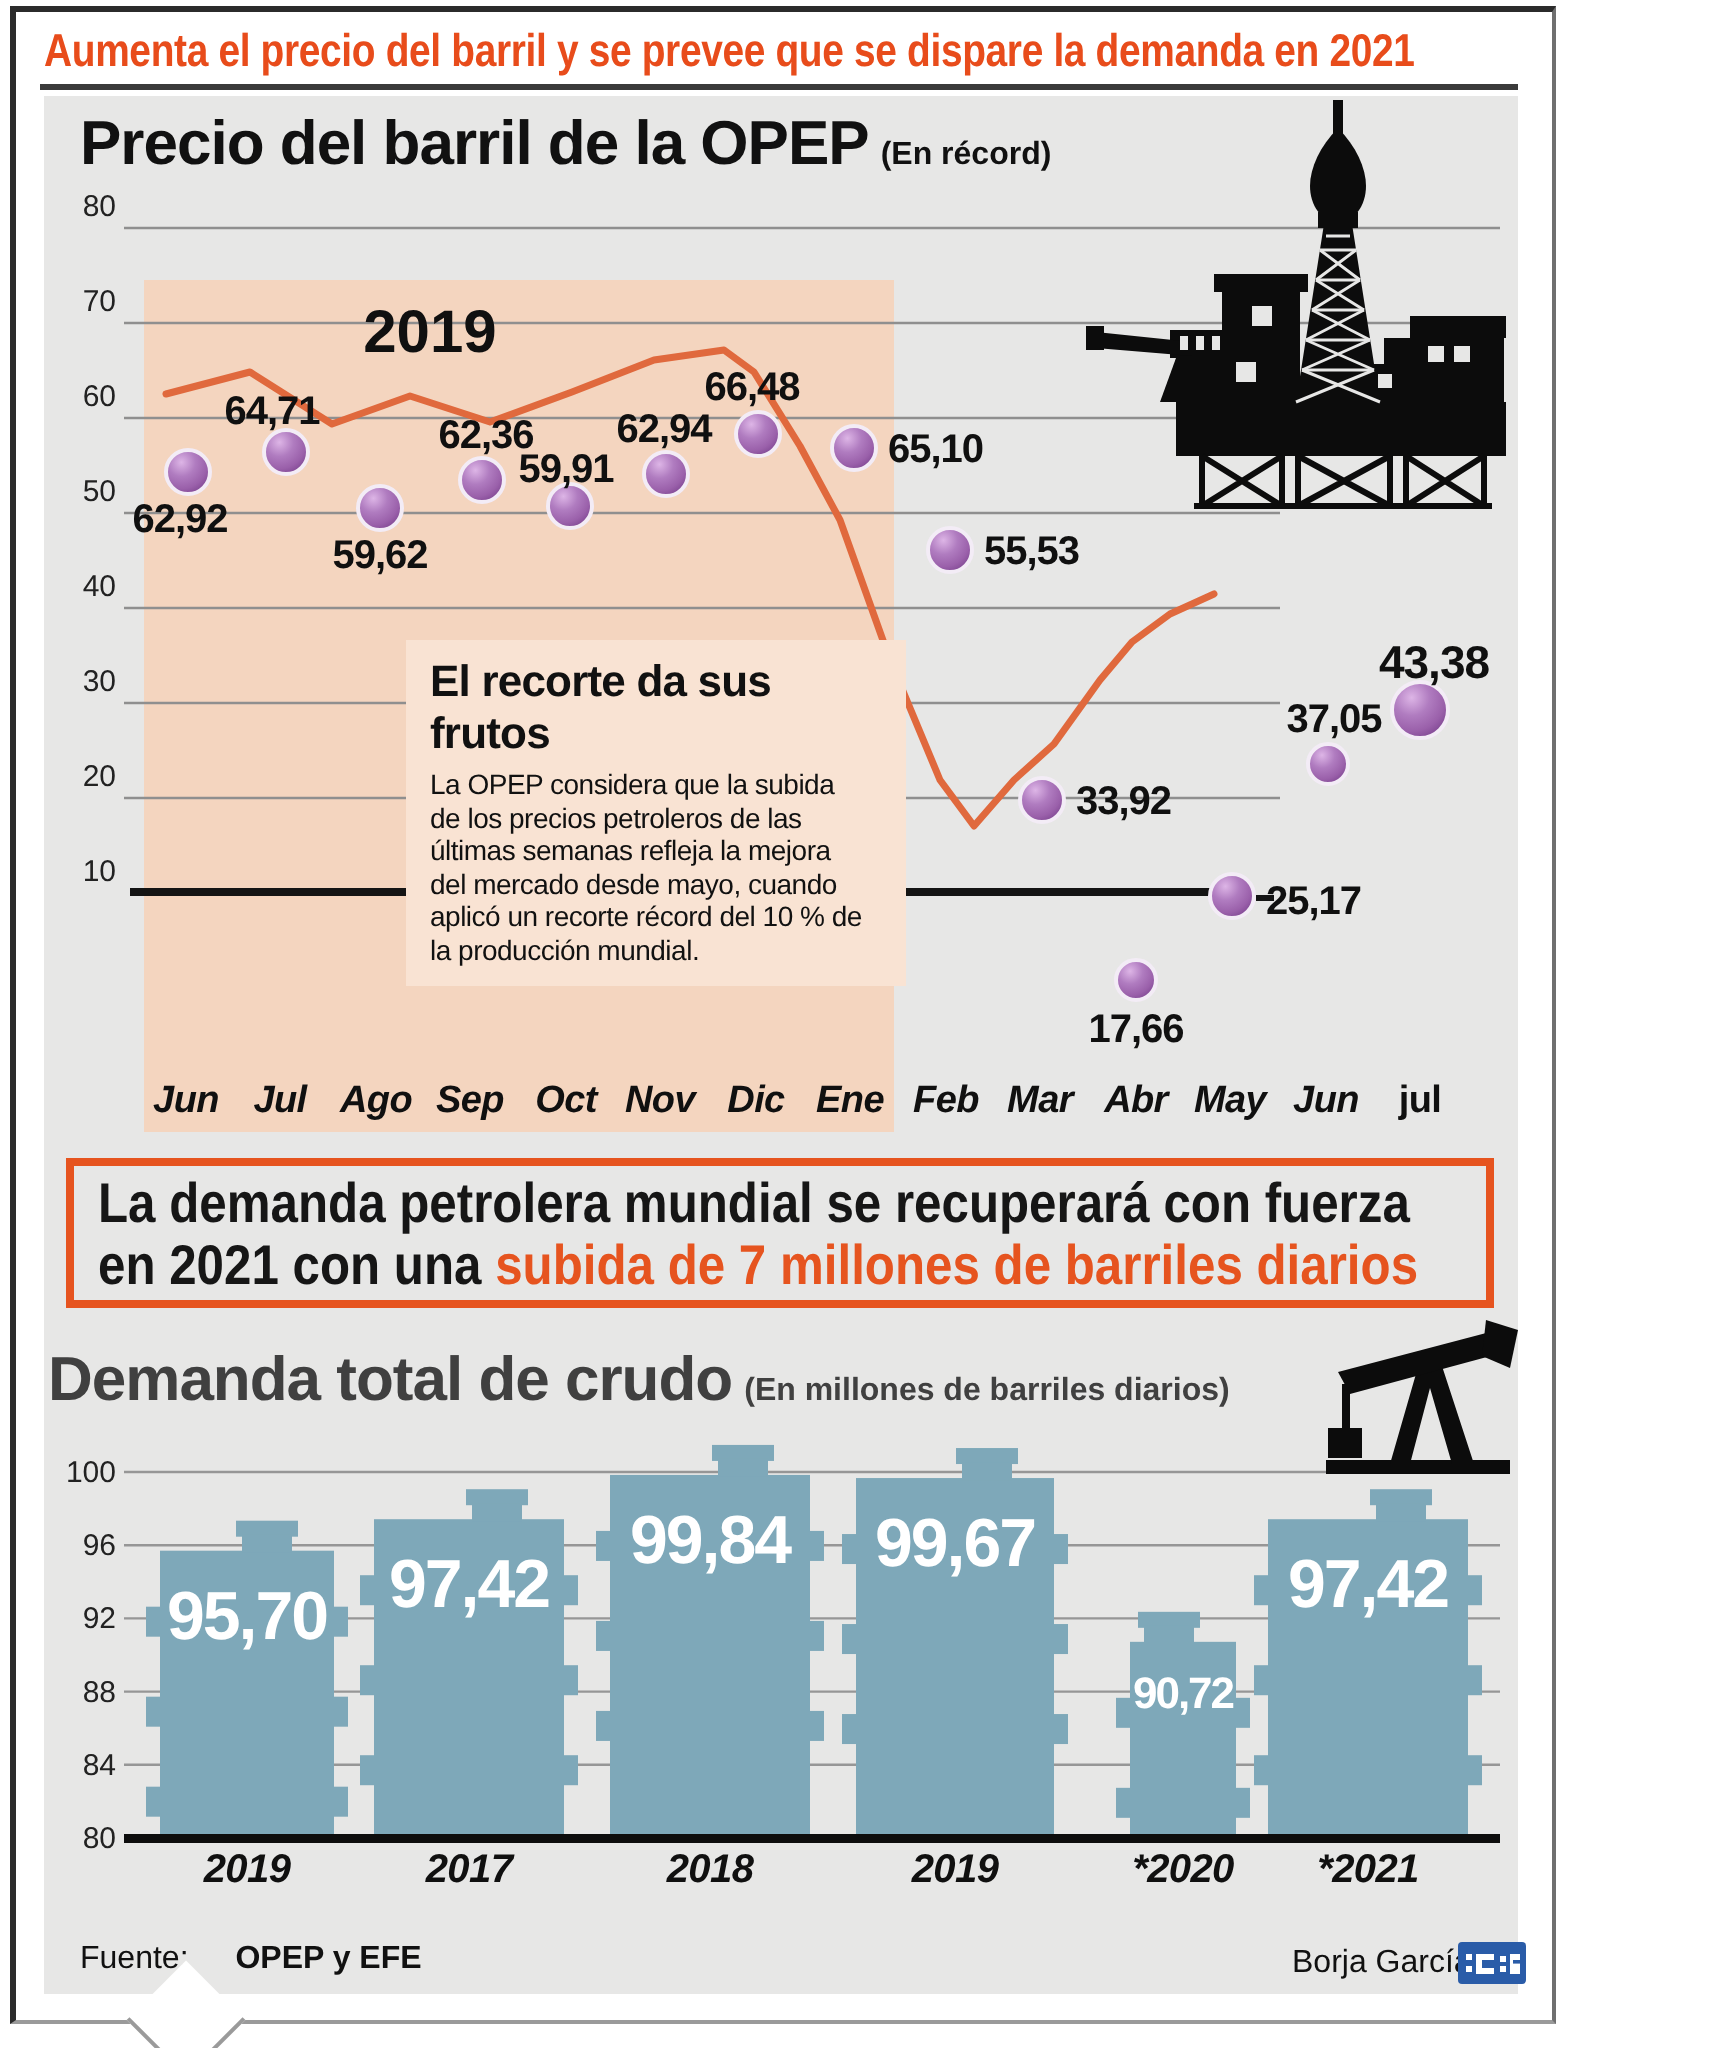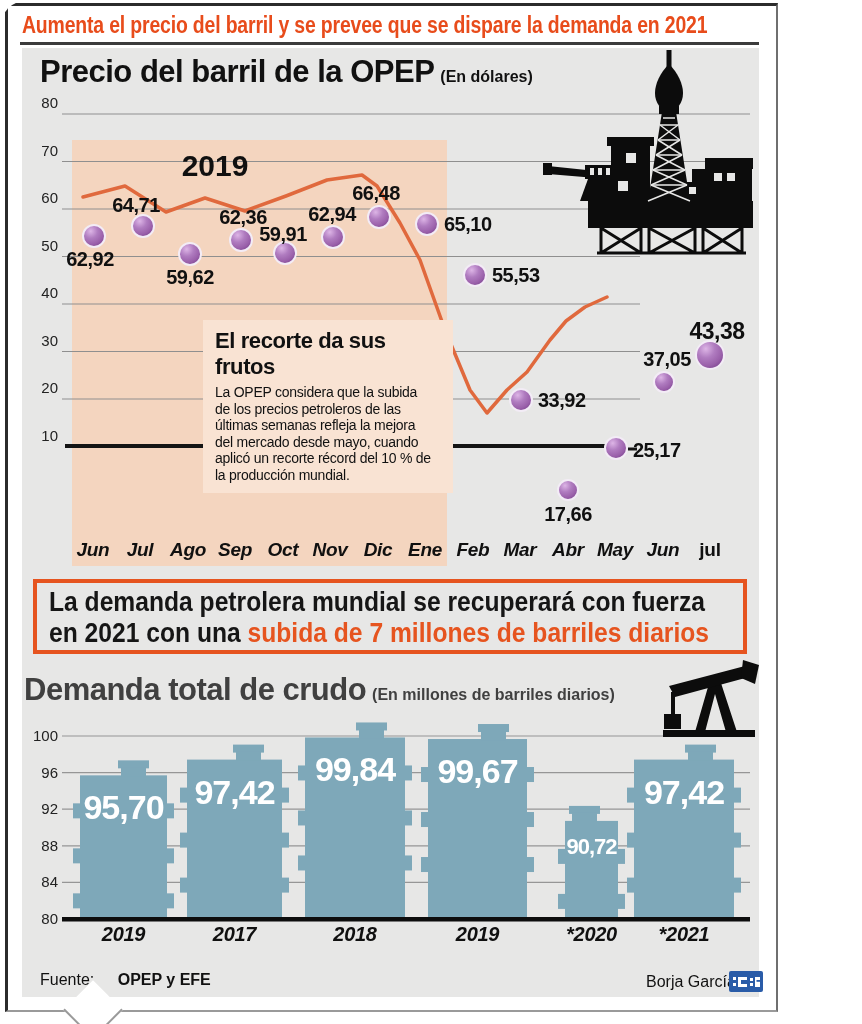--- a/index.html
+++ b/index.html
@@ -1,17 +1,17 @@
 <!DOCTYPE html>
 <html><head>
 <meta charset="utf-8">
 <style>
   html,body{margin:0;padding:0;background:#fff;}
   .page{position:relative;width:862px;height:1024px;background:#fff;overflow:hidden;
-        font-family:"Liberation Sans",sans-serif;border-radius:28px;}
+        font-family:"Liberation Sans",sans-serif;}
   .abs{position:absolute;}
   
   .frame{left:5px;top:3px;width:768px;height:1004px;
          border-top:3px solid #2b2b2b;border-left:3px solid #2b2b2b;
          border-right:2px solid #6f6f6f;border-bottom:2px solid #9a9a9a;}
   .notch{left:72px;top:989px;width:40px;height:40px;background:#fff;
          border-right:2px solid #9a9a9a;border-bottom:2px solid #9a9a9a;
          transform:rotate(45deg);}
   .headline{left:22px;top:12px;width:737px;color:#e84c1b;font-size:23px;font-weight:700;
             white-space:nowrap;}
@@ -40,21 +40,21 @@
 <div class="page">
 
   <div class="abs panel"></div>
 
   <div class="abs headline">
     <span>Aumenta el precio del barril y se prevee que se dispare la demanda en 2021</span>
   </div>
   <div class="abs headline-rule"></div>
 
   <div class="abs c1-title">
-    <span class="big">Precio del barril de la OPEP</span><span class="small">(En dólares)</span>
+    <span class="big">Precio del barril de la OPEP</span><span class="small">(En récord)</span>
   </div>
 
   <svg id="charts" class="abs" width="775" height="1024" viewBox="0 0 775 1024">
       <defs>
         <radialGradient id="sph" cx="35%" cy="28%" r="80%">
           <stop offset="0%" stop-color="#ddb5e6"></stop>
           <stop offset="40%" stop-color="#b07cc0"></stop>
           <stop offset="75%" stop-color="#9a60aa"></stop>
           <stop offset="100%" stop-color="#7c4490"></stop>
         </radialGradient>

